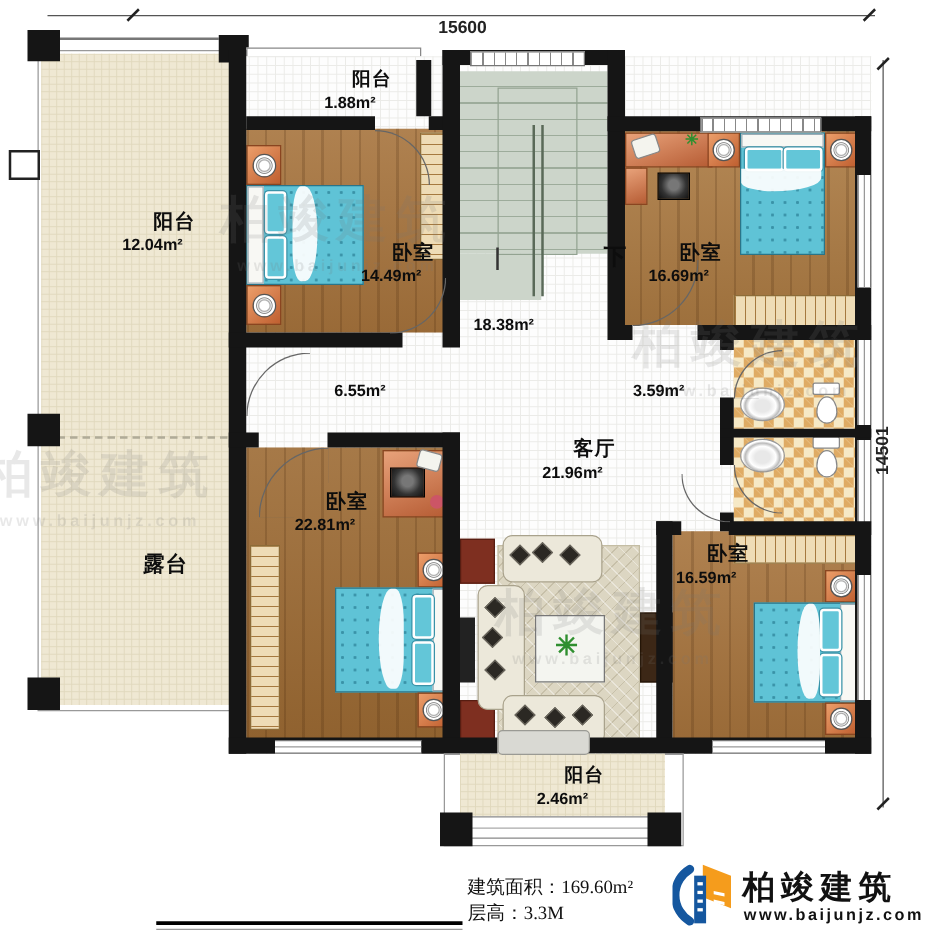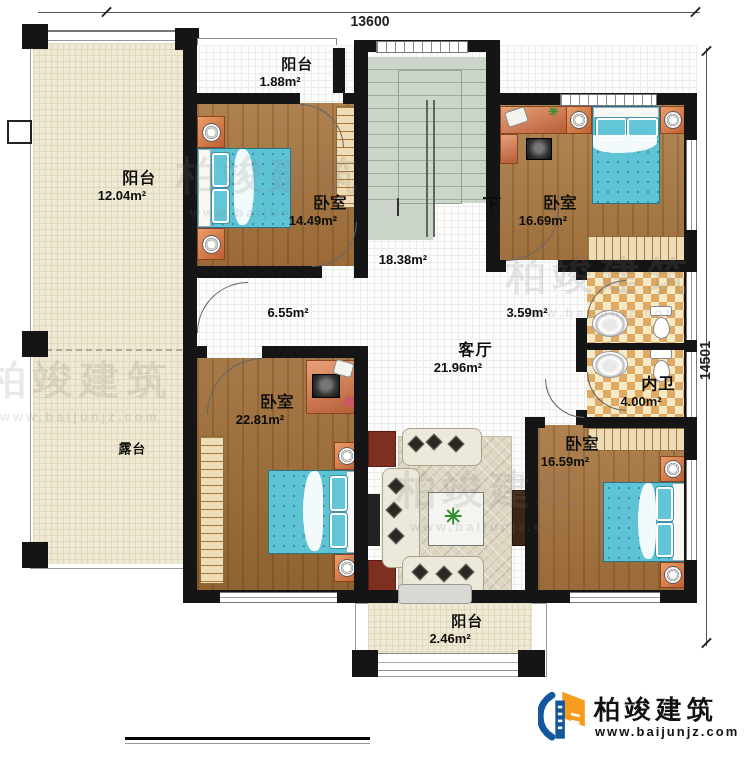--- a/index.html
+++ b/index.html
@@ -90,21 +90,21 @@
   .logo-url{position:absolute;left:595px;top:40px;font-size:13px;font-weight:700;letter-spacing:2px;}
 </style>
 </head>
 <body>
 
 <div id="plan">
 
   <div class="dimline" style="left:38px;top:12px;width:662px;height:1px"></div>
   <div class="tick" style="left:100px;top:11px"></div>
   <div class="tick" style="left:689px;top:11px"></div>
-  <div class="dimtxt" style="left:340px;top:13px;width:60px;text-align:center">13600</div>
+  <div class="dimtxt" style="left:340px;top:13px;width:60px;text-align:center">15600</div>
   <div class="dimline" style="left:706px;top:48px;width:1px;height:598px"></div>
   <div class="tick" style="left:700px;top:50px"></div>
   <div class="tick" style="left:700px;top:642px"></div>
   <div class="dimtxt" style="left:697px;top:316px;height:64px;writing-mode:vertical-rl;transform:rotate(180deg)">14501</div>
 
   <div class="abs" style="left:30px;top:40px;width:157px;height:527px;border:1.5px solid #999"></div>
   <div class="abs grid-beige" style="left:33px;top:43px;width:151px;height:521px"></div>
   <div class="abs" style="left:36px;top:349px;width:146px;border-top:2px dashed #b0ab98"></div>
   <div class="abs" style="left:48px;top:30px;width:127px;height:2px;background:#777"></div>
   <div class="abs wall" style="left:22px;top:24px;width:26px;height:25px"></div>
@@ -294,66 +294,66 @@
 
   <div class="rl" style="left:220px;top:55px;width:120px">
     <span class="nm" style="font-size:15px">阳台</span>
     <span class="ar">1.88m²</span>
   </div>
   <div class="rl" style="left:62px;top:168px;width:120px">
     <span class="nm">阳台</span>
     <span class="ar">12.04m²</span>
   </div>
   <div class="rl" style="left:55px;top:441px;width:120px">
-    <span class="nm" style="font-size:13px">露台</span>
+    <span class="nm" style="font-size:17px">露台</span>
   </div>
   <div class="rl" style="left:263px;top:193px;width:100px">
     <span class="nm">卧室</span>
     <span class="ar">14.49m²</span>
   </div>
   <div class="rl" style="left:493px;top:193px;width:100px">
     <span class="nm">卧室</span>
     <span class="ar">16.69m²</span>
   </div>
   <div class="rl" style="left:343px;top:252px;width:120px">
     <span class="ar">18.38m²</span>
   </div>
   <div class="rl" style="left:238px;top:305px;width:100px">
     <span class="ar">6.55m²</span>
   </div>
   <div class="rl" style="left:477px;top:305px;width:100px">
     <span class="ar">3.59m²</span>
   </div>
-  <div class="rl" style="left:388px;top:340px;width:140px">
+  <div class="rl" style="left:388px;top:350px;width:140px">
     <span class="nm">客厅</span>
     <span class="ar">21.96m²</span>
-  </div>
-  <div class="rl" style="left:595px;top:374px;width:92px">
-    <span class="nm">内卫</span>
-    <span class="ar">4.00m²</span>
   </div>
   <div class="rl" style="left:210px;top:392px;width:100px">
     <span class="nm">卧室</span>
     <span class="ar">22.81m²</span>
   </div>
   <div class="rl" style="left:515px;top:434px;width:100px">
     <span class="nm">卧室</span>
     <span class="ar">16.59m²</span>
   </div>
   <div class="rl" style="left:390px;top:612px;width:120px">
     <span class="nm" style="font-size:15px">阳台</span>
     <span class="ar">2.46m²</span>
   </div>
   <div class="rl" style="left:448px;top:194px;width:34px">
     <span class="nm" style="font-size:18px">下</span>
   </div>
 
   <div id="titleblock">
     <div class="tb-ul1"></div>
     <div class="tb-ul2"></div>
+    <div class="tb-info">
+      <div><span>建筑面积：</span><span>169.60m²</span></div>
+      <div><span>层高：</span><span>3.3M</span></div>
+    </div>
     <svg class="abs" style="left:538px;top:4px" width="52" height="58" viewBox="0 0 60 66">
       <path d="M16 8 A28 28 0 0 0 16 56" stroke="#15579f" stroke-width="8" fill="none" stroke-linecap="round"></path>
       <polygon points="28,4 54,14 54,44 28,34" fill="#f59c1c"></polygon>
       <rect x="20" y="14" width="11" height="44" fill="#15579f"></rect>
       <rect x="23" y="20" width="5" height="3" fill="#fff"></rect>
       <rect x="23" y="28" width="5" height="3" fill="#fff"></rect>
       <rect x="23" y="36" width="5" height="3" fill="#fff"></rect>
       <rect x="23" y="44" width="5" height="3" fill="#fff"></rect>
       <rect x="38" y="20" width="10" height="3" fill="#fff" transform="skewY(12)"></rect>
       <rect x="38" y="28" width="10" height="3" fill="#fff" transform="skewY(12)"></rect>

